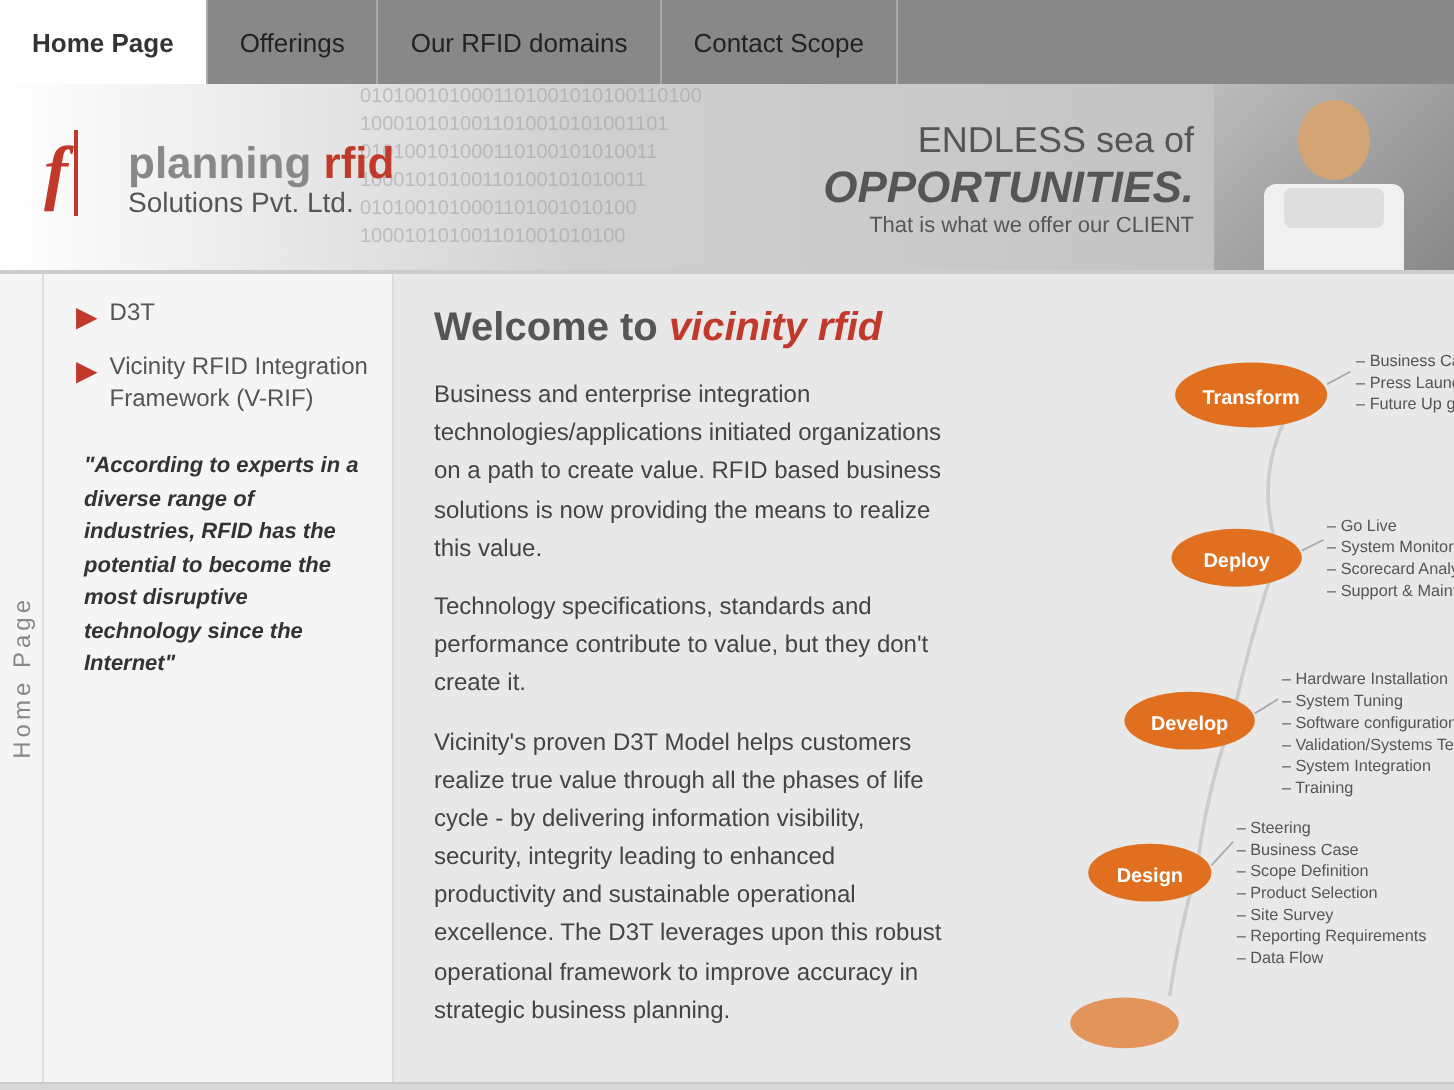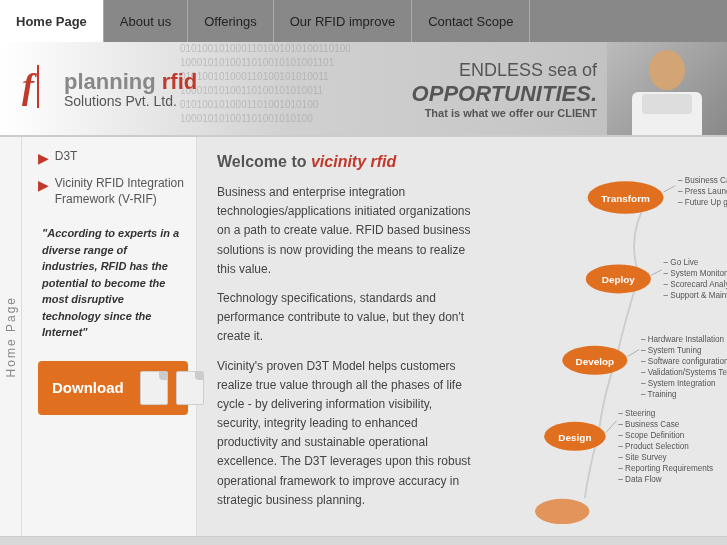--- a/index.html
+++ b/index.html
@@ -30,21 +30,21 @@
     .hero-bg-numbers {
       position: absolute; left: 180px; top: 0; width: 260px; height: 95px;
       color: #999; font-size: 10px; line-height: 1.4; overflow: hidden; opacity: 0.5; z-index: 1;
     }
     .hero-tagline {
       position: absolute; right: 130px; top: 18px; text-align: right; z-index: 2;
     }
     .hero-tagline .endless { font-size: 18px; color: #555; }
     .hero-tagline .opps { font-size: 22px; font-weight: bold; color: #555; font-style: italic; text-align: right; }
     .hero-tagline .sub2 { font-size: 11px; color: #555; }
-    .hero-tagline .sub2 span { font-weight: bold; }
+    .hero-tagline .sub2 span { font-weight: normal; }
     .hero-person {
       position: absolute; right: 0; top: 0; width: 120px; height: 95px;
       background: linear-gradient(135deg, #bbb 0%, #888 100%);
       display: flex; align-items: center; justify-content: center; overflow: hidden;
     }
 
     
     .sidebar {
       width: 175px; min-width: 175px; background: #f5f5f5;
       border-right: 1px solid #ddd; padding: 0; position: relative;
@@ -70,21 +70,21 @@
       width: 28px; height: 34px; background: #f0f0f0; border: 1px solid #ccc;
       border-radius: 2px; position: relative; margin-left: 4px;
     }
     .doc-icon::after {
       content: ''; position: absolute; top: 0; right: 0;
       width: 8px; height: 8px; background: #ccc; border-bottom-left-radius: 4px;
     }
 
     
     .content { flex: 1; padding: 16px 20px; }
-    .content h2 { font-size: 16px; color: #555; margin-bottom: 12px; }
+    .content h2 { font-size: 20px; color: #555; margin-bottom: 12px; }
     .content h2 em { color: #c0392b; font-style: italic; }
     .content p { font-size: 12px; color: #444; line-height: 1.6; margin-bottom: 10px; max-width: 300px; }
 
     
     .diagram-area {
       width: 230px; min-width: 230px; position: relative; padding: 8px 0;
     }
     .diagram-svg { width: 230px; height: 380px; }
 
     
@@ -102,23 +102,22 @@
       padding: 8px 4px; align-self: center;
     }
   </style>
 </head>
 <body>
 
 <div class="main-outer">
 
   <nav>
     <a class="active">Home Page</a>
-    <a>About us</a>
     <a>Offerings</a>
-    <a>Our RFID improve</a>
+    <a>Our RFID domains</a>
     <a>Contact Scope</a>
   </nav>
 
   <div class="hero">
     <div class="hero-logo">
       <div class="logo-icon">
         <svg width="36" height="50" viewBox="0 0 36 50">
           <text x="2" y="38" font-size="36" fill="#c0392b" font-style="italic" font-family="serif">f</text>
           <line x1="18" y1="5" x2="18" y2="48" stroke="#c0392b" stroke-width="2"></line>
         </svg>
@@ -168,27 +167,20 @@
       <div class="sidebar-content">
         <div class="sidebar-item">
           <span class="sidebar-arrow">▶</span>
           <span class="sidebar-item-label">D3T</span>
         </div>
         <div class="sidebar-item">
           <span class="sidebar-arrow">▶</span>
           <span class="sidebar-item-label">Vicinity RFID Integration Framework (V-RIF)</span>
         </div>
         <div class="sidebar-quote">"According to experts in a diverse range of industries, RFID has the potential to become the most disruptive technology since the Internet"</div>
-        <div class="sidebar-download">
-          <span>Download</span>
-          <div style="display:flex; gap:4px; margin-left:4px;">
-            <div class="doc-icon"></div>
-            <div class="doc-icon"></div>
-          </div>
-        </div>
       </div>
     </div>
 
     <div class="content">
       <h2>
         <span>Welcome to </span><em>vicinity rfid</em>
       </h2>
       <p>Business and enterprise integration technologies/applications initiated organizations on a path to create value. RFID based business solutions is now providing the means to realize this value.</p>
       <p>Technology specifications, standards and performance contribute to value, but they don't create it.</p>
       <p>Vicinity's proven D3T Model helps customers realize true value through all the phases of life cycle - by delivering information visibility, security, integrity leading to enhanced productivity and sustainable operational excellence. The D3T leverages upon this robust operational framework to improve accuracy in strategic business planning.</p>

